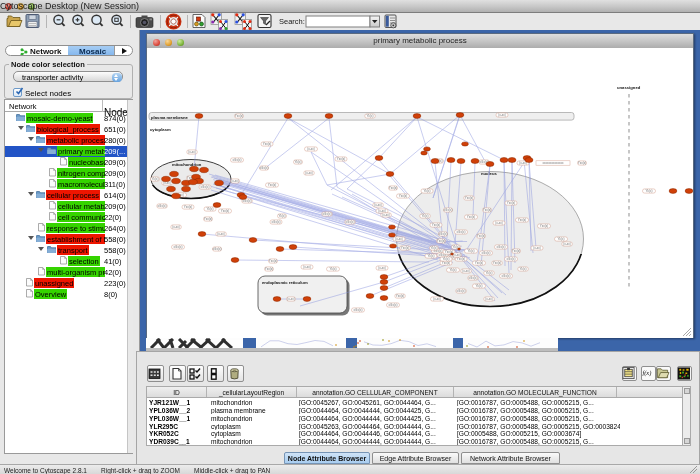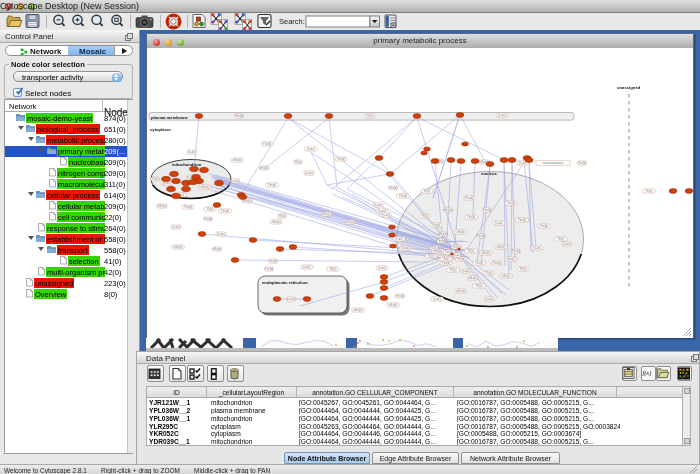--- a/index.html
+++ b/index.html
@@ -160,26 +160,20 @@
 <defs>
       <linearGradient id="gbtn" x1="0" y1="0" x2="0" y2="1">
         <stop offset="0" stop-color="#f5f5f5"></stop>
         <stop offset="1" stop-color="#c9c9c9"></stop>
       </linearGradient>
     </defs>
 </svg>
 <div id="desktop" class="abs"></div>
 
 <div id="cpanel" class="abs">
- <div id="cptitle" class="abs">Control Panel
-   <svg class="abs" style="left:125px;top:3px" width="8" height="8" viewBox="0 0 8 8">
-        <rect x="0.5" y="2.5" width="5" height="5" fill="none" stroke="#777" stroke-width="1"></rect>
-        <rect x="2.5" y="0.5" width="5" height="5" fill="#ddd" stroke="#777" stroke-width="1"></rect>
-      </svg>
- </div>
  <div id="cptabs">
    <svg class="abs" style="left:14px;top:1.5px" width="8" height="8" viewBox="0 0 8 8">
         <circle cx="2" cy="1.7" r="1.5" fill="#2fae2f"></circle>
         <circle cx="2" cy="6.3" r="1.5" fill="#2fae2f"></circle>
         <circle cx="6" cy="4" r="1.5" fill="#2fae2f"></circle>
         <line x1="2" y1="1.7" x2="6" y2="4" stroke="#2fae2f" stroke-width=".8"></line>
         <line x1="2" y1="6.3" x2="6" y2="4" stroke="#2fae2f" stroke-width=".8"></line>
       </svg>
    <div class="abs" style="left:24px;top:1px;font-size:8px;font-weight:bold;color:#111">Network</div>
    <div class="abs" style="left:62px;top:0;width:46px;height:11px;background:linear-gradient(#a6cdf4,#7eb3ec)"></div>
@@ -773,26 +767,20 @@
       <circle cx="190" cy="7" r=".8" fill="#cc8800"></circle>
       <circle cx="214" cy="3" r=".8" fill="#cc3300"></circle>
       <circle cx="212" cy="5" r=".8" fill="#cc3300"></circle>
       <circle cx="254" cy="2" r=".8" fill="#cc8800"></circle>
       <circle cx="237" cy="2" r=".8" fill="#888800"></circle>
       <circle cx="210" cy="8" r=".8" fill="#cc8800"></circle>
       <rect x="0" y="10" width="412" height="2" fill="#c9c9c9"></rect>
     </svg>
   </div>
 <div id="dpanel" class="abs">
- <div id="dptitle">Data Panel
-  <svg class="abs" style="left:554px;top:2px" width="8" height="8" viewBox="0 0 8 8">
-        <rect x="0.5" y="2.5" width="5" height="5" fill="none" stroke="#777" stroke-width="1"></rect>
-        <rect x="2.5" y="0.5" width="5" height="5" fill="#ddd" stroke="#777" stroke-width="1"></rect>
-      </svg>
- </div>
  <div class="tbtn" style="left:10px;top:13px"></div>
     <div class="tbtn" style="left:32px;top:13px"></div>
     <div class="tbtn" style="left:50px;top:13px"></div>
     <div class="tbtn" style="left:70px;top:13px"></div>
     <div class="tbtn" style="left:90px;top:13px"></div>
     <div class="tbtn" style="left:485px;top:14px;width:15px;height:15px;background:#fafafa"></div>
     <div class="tbtn" style="left:504px;top:14px;width:15px;height:15px;background:#fafafa"></div>
     <div class="tbtn" style="left:519px;top:14px;width:15px;height:15px;background:#fafafa"></div>
     <div class="tbtn" style="left:540px;top:14px;width:15px;height:15px;background:#fafafa"></div>
  <svg class="abs" style="left:0;top:13px" width="564" height="18" viewBox="0 0 564 18">

